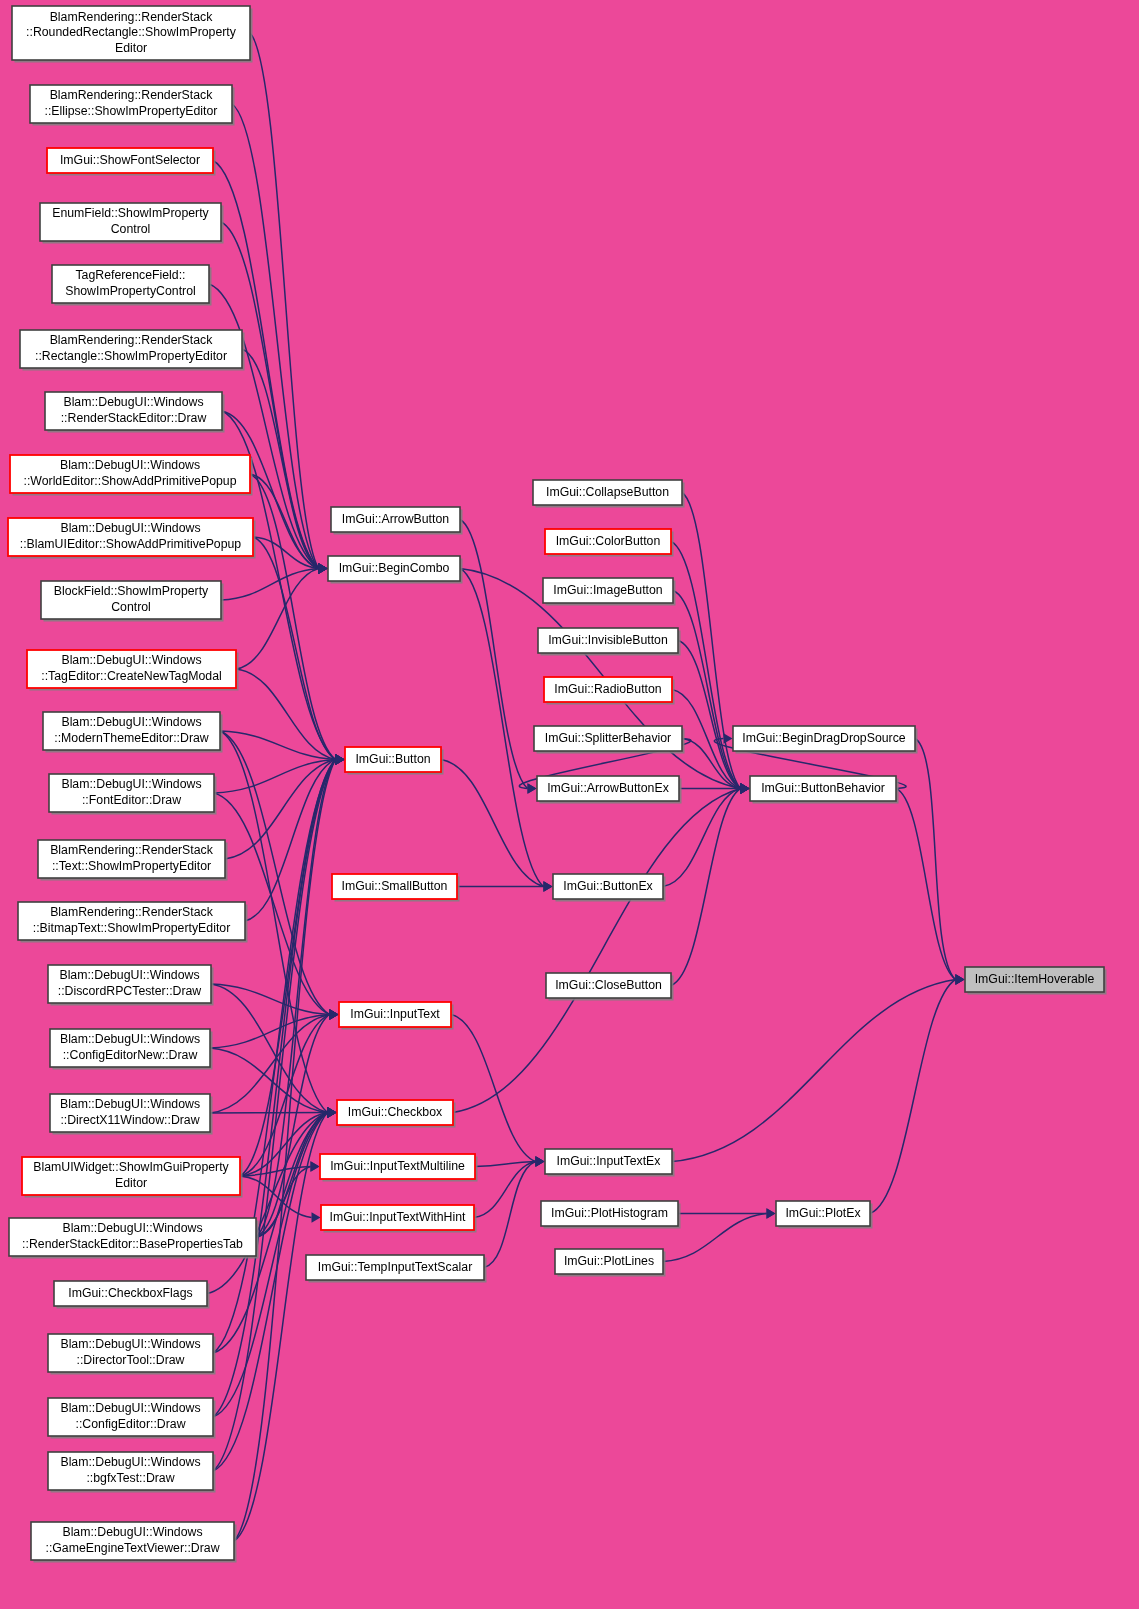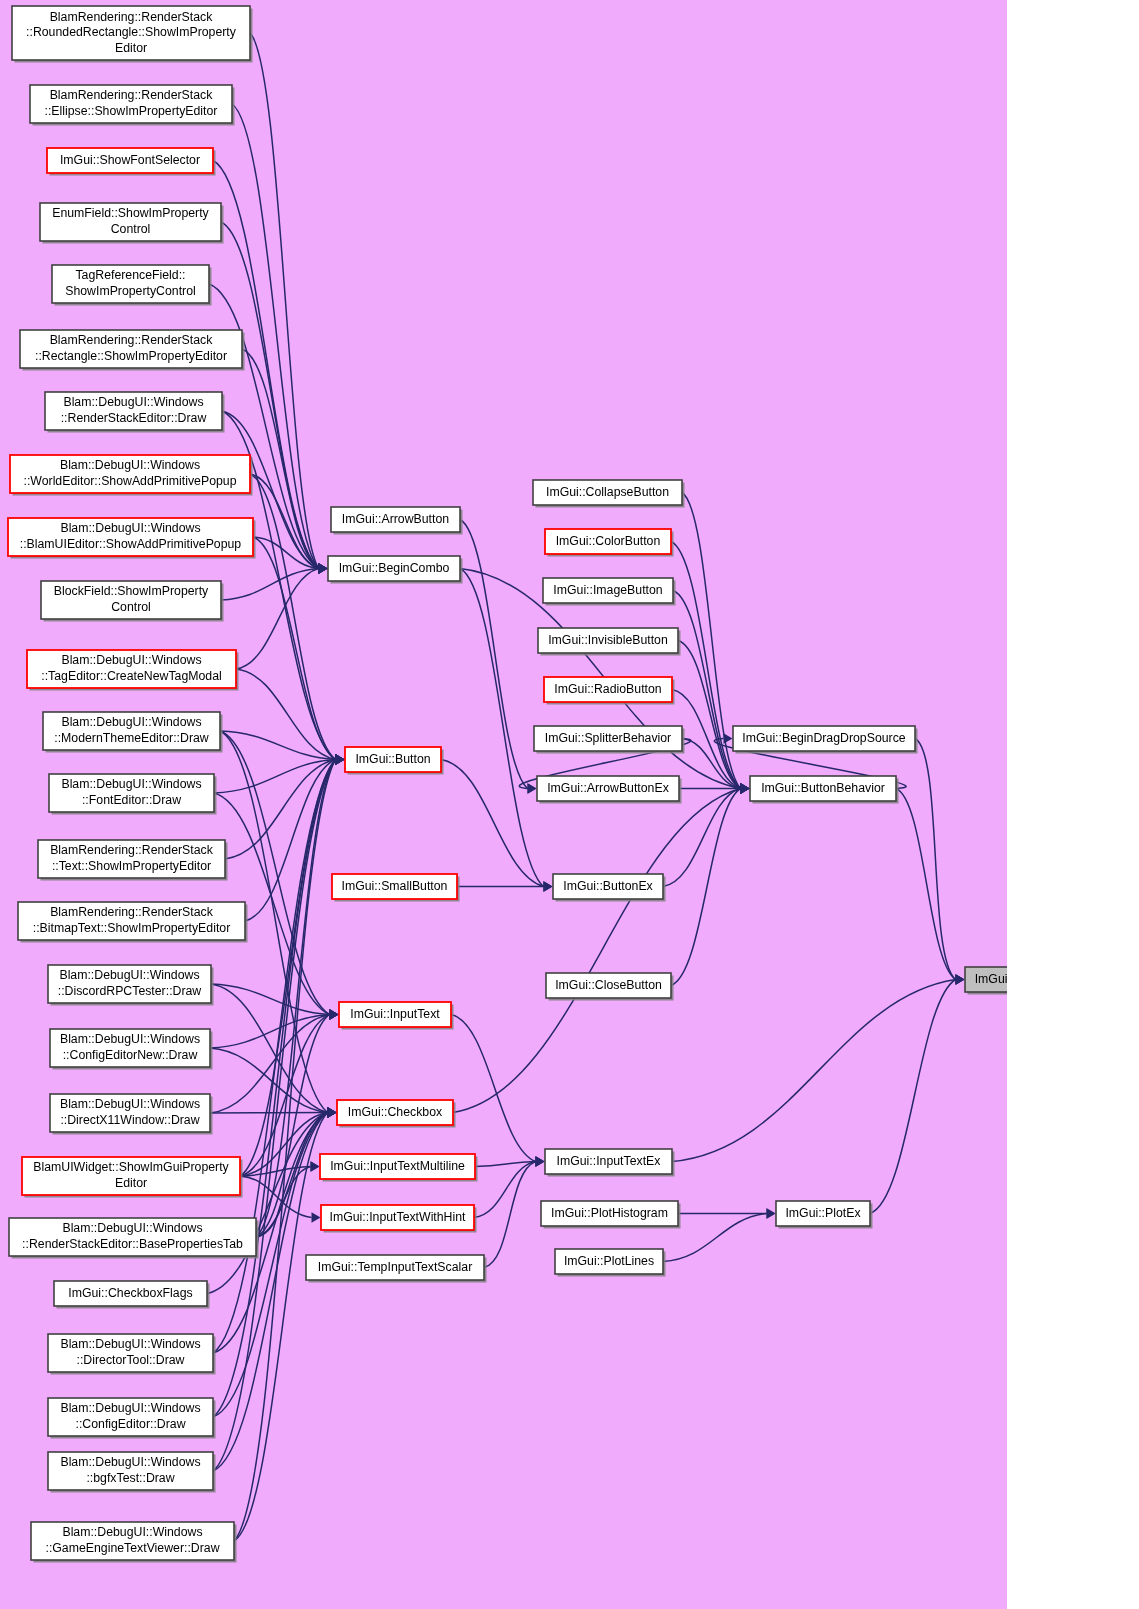--- a/index.html
+++ b/index.html
@@ -2,23 +2,23 @@
 <html><head>
 <meta charset="utf-8">
 <style>
   html, body {
     margin: 0;
     padding: 0;
     background: #ffffff;
   }
   #graph-root {
     position: relative;
-    width: 1007px;
+    width: 1139px;
     height: 1609px;
-    background: #f0abfc;
+    background: #ec4899;
     font-family: "Liberation Sans", sans-serif;
     overflow: hidden;
   }
   svg#graph-svg {
     position: absolute;
     left: 0;
     top: 0;
     width: 1139px;
     height: 1609px;
   }

